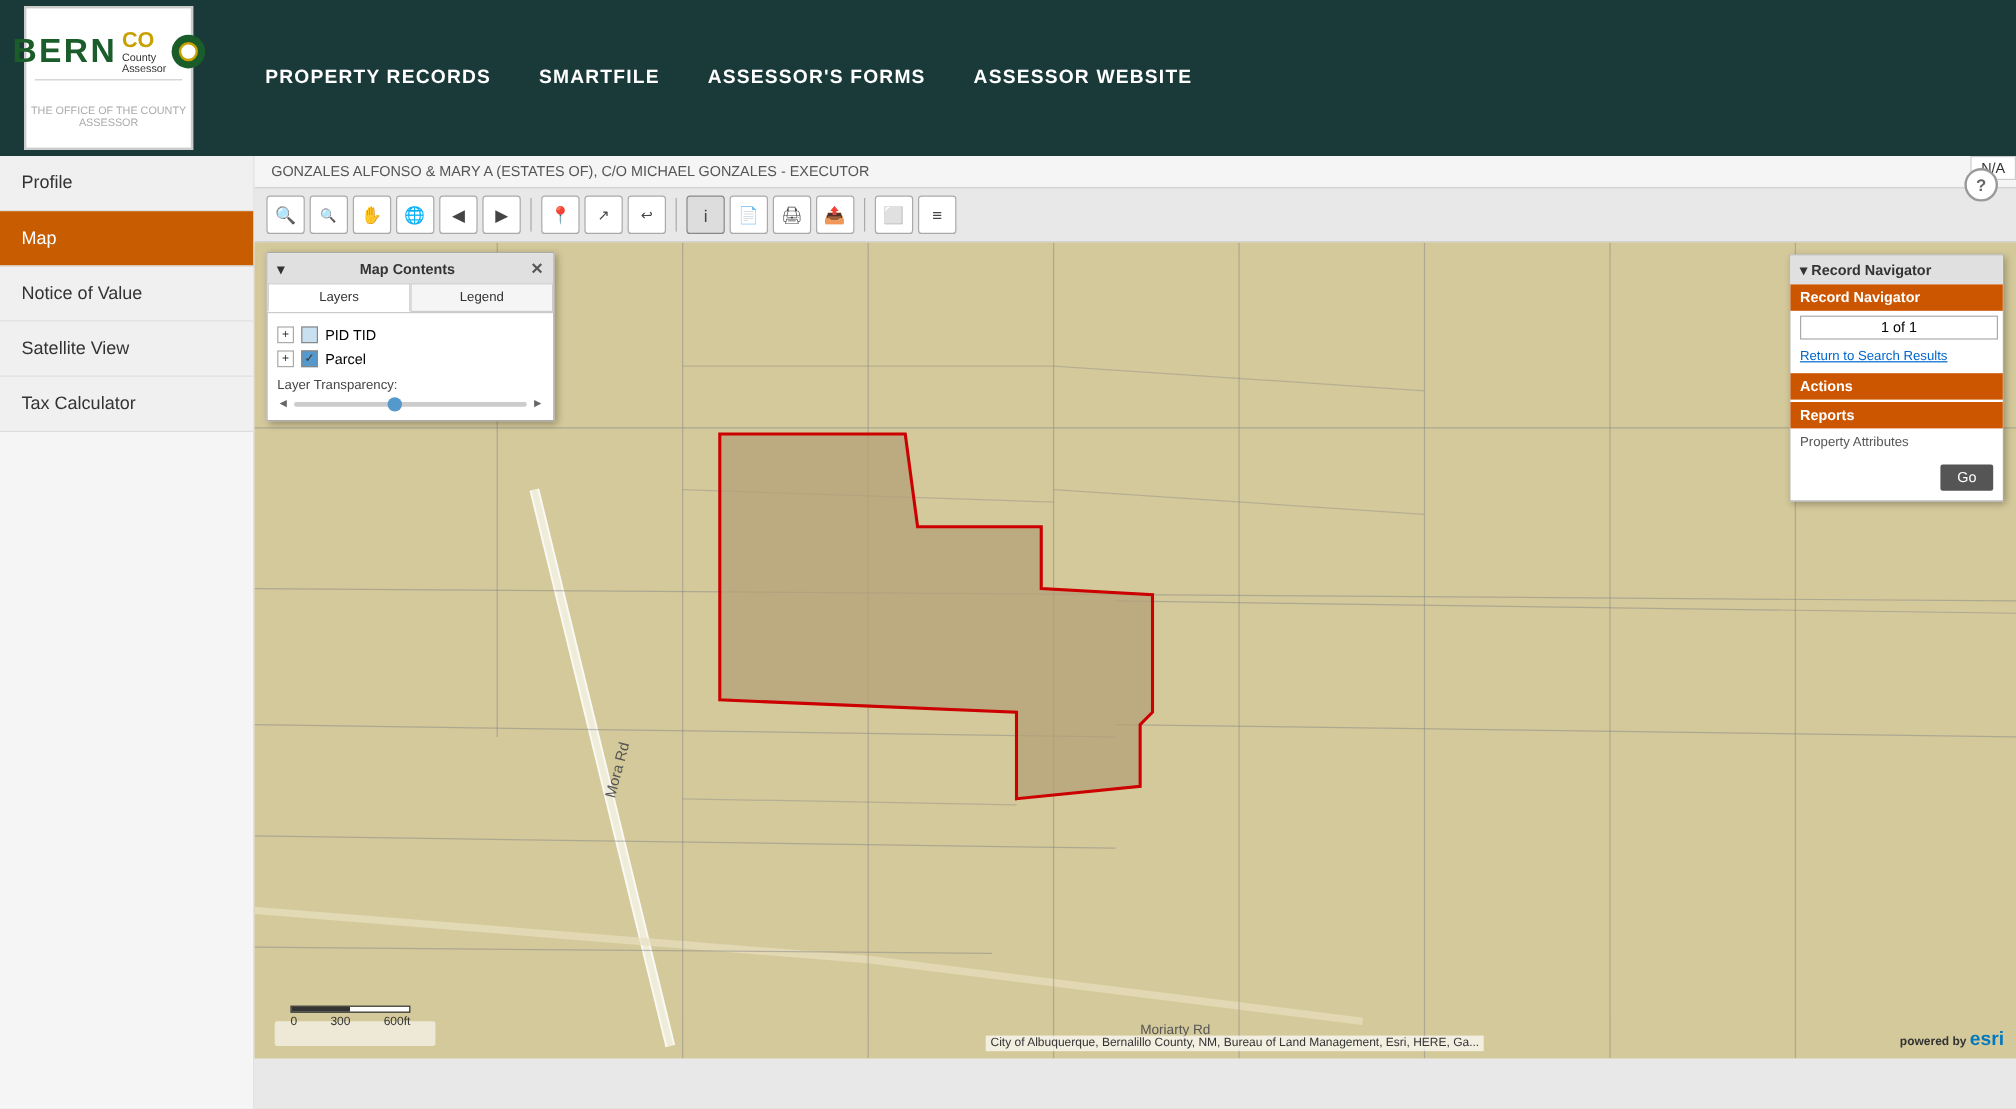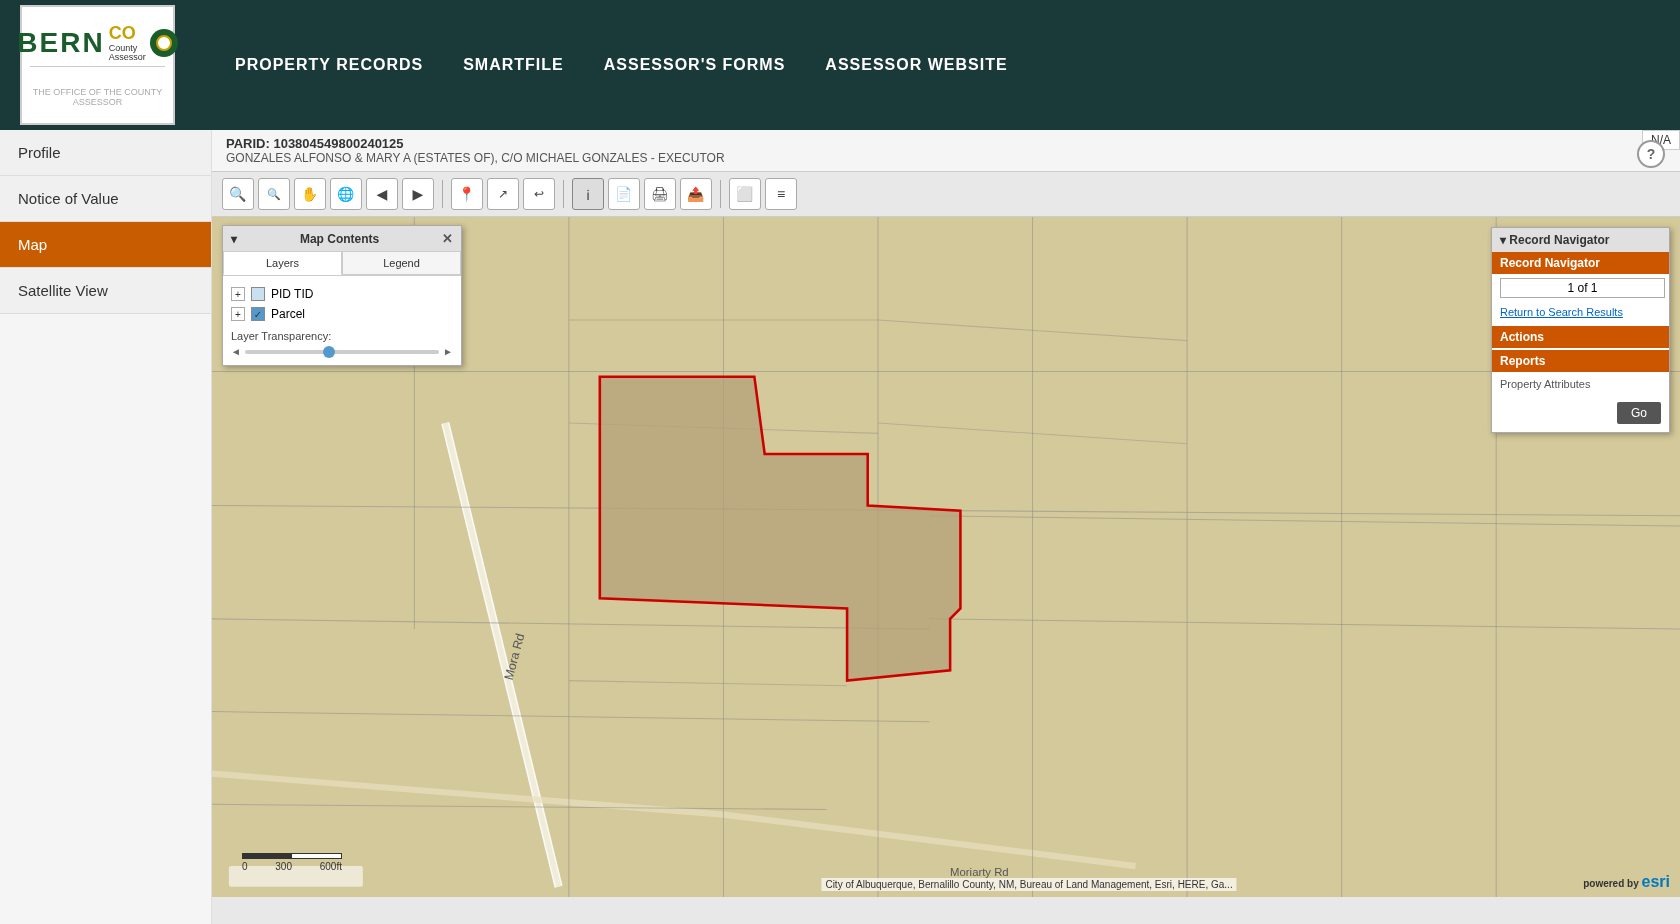--- a/index.html
+++ b/index.html
@@ -7,21 +7,21 @@
 
     
     .header {
       background: #1a3a3a;
       display: flex;
       align-items: center;
       height: 130px;
       padding: 0 20px;
     }
     .logo-box {
-      width: 155px;
+      width: 141px;
       height: 120px;
       background: #fff;
       display: flex;
       flex-direction: column;
       align-items: center;
       justify-content: center;
       border: 2px solid #ccc;
       margin-right: 40px;
     }
     .logo-bern {
@@ -492,29 +492,29 @@
     <a class="nav-link">ASSESSOR WEBSITE</a>
   </nav>
 </div>
 
 <div class="help-btn">?</div>
 
 <div class="main-content">
 
   <aside class="sidebar">
     <div class="sidebar-item">Profile</div>
+    <div class="sidebar-item active">Map</div>
     <div class="sidebar-item">Notice of Value</div>
-    <div class="sidebar-item active">Map</div>
     <div class="sidebar-item">Satellite View</div>
+    <div class="sidebar-item">Tax Calculator</div>
   </aside>
 
   <div class="map-area">
 
     <div class="property-bar" style="position:relative;">
-      <div class="parid">PARID: 103804549800240125</div>
       <div class="owner">GONZALES ALFONSO &amp; MARY A (ESTATES OF), C/O MICHAEL GONZALES - EXECUTOR</div>
       <div class="na-badge">N/A</div>
     </div>
 
     <div class="toolbar">
       <div class="tool-btn" title="Zoom In">🔍</div>
       <div class="tool-btn" title="Zoom Out" style="font-size:11px;">🔍</div>
       <div class="tool-btn" title="Pan">✋</div>
       <div class="tool-btn" title="Full Extent">🌐</div>
       <div class="tool-btn" title="Previous">◀</div>

